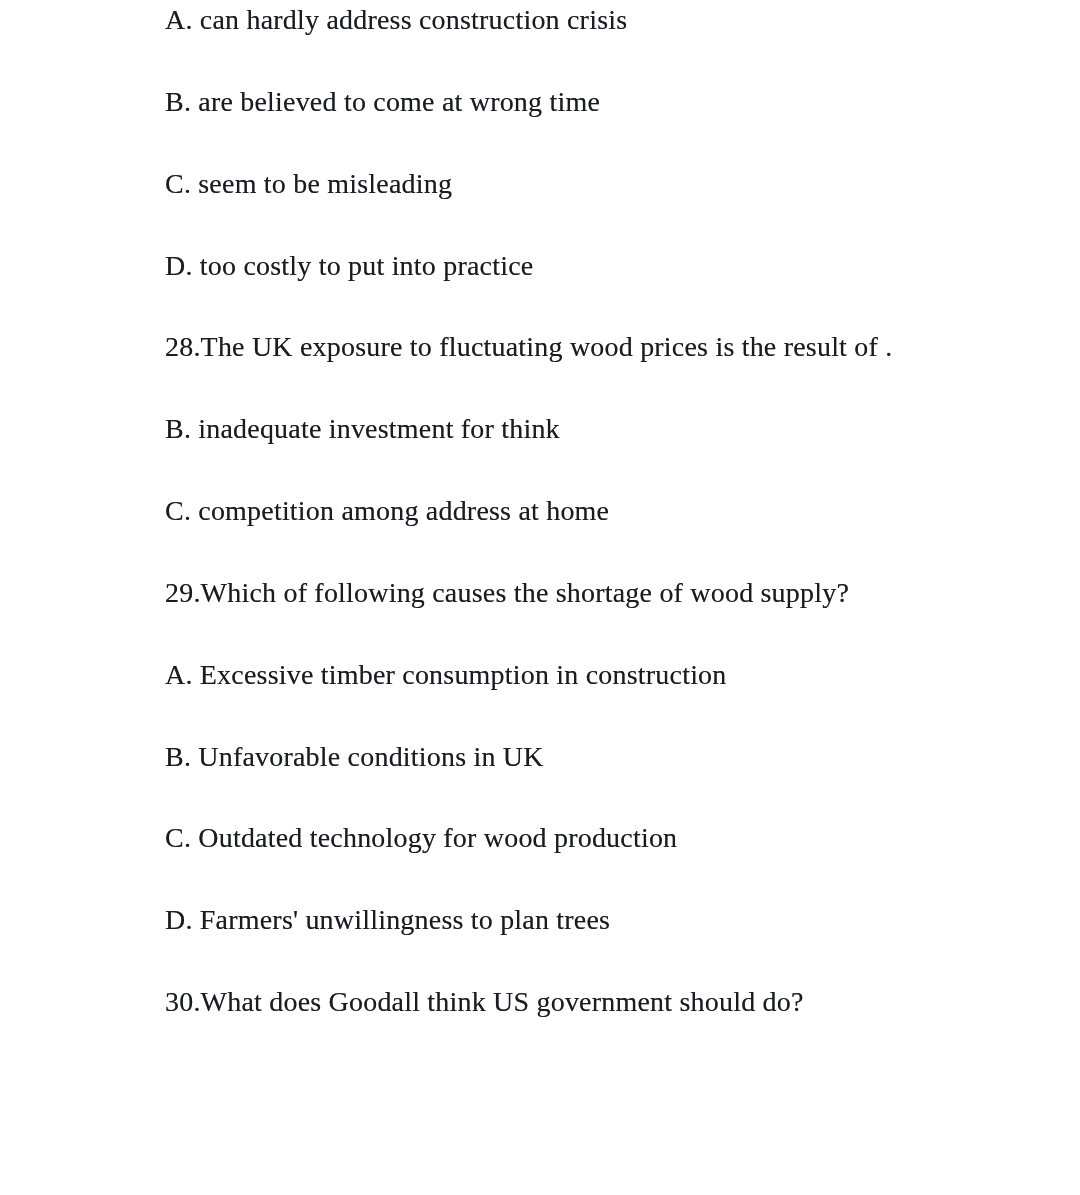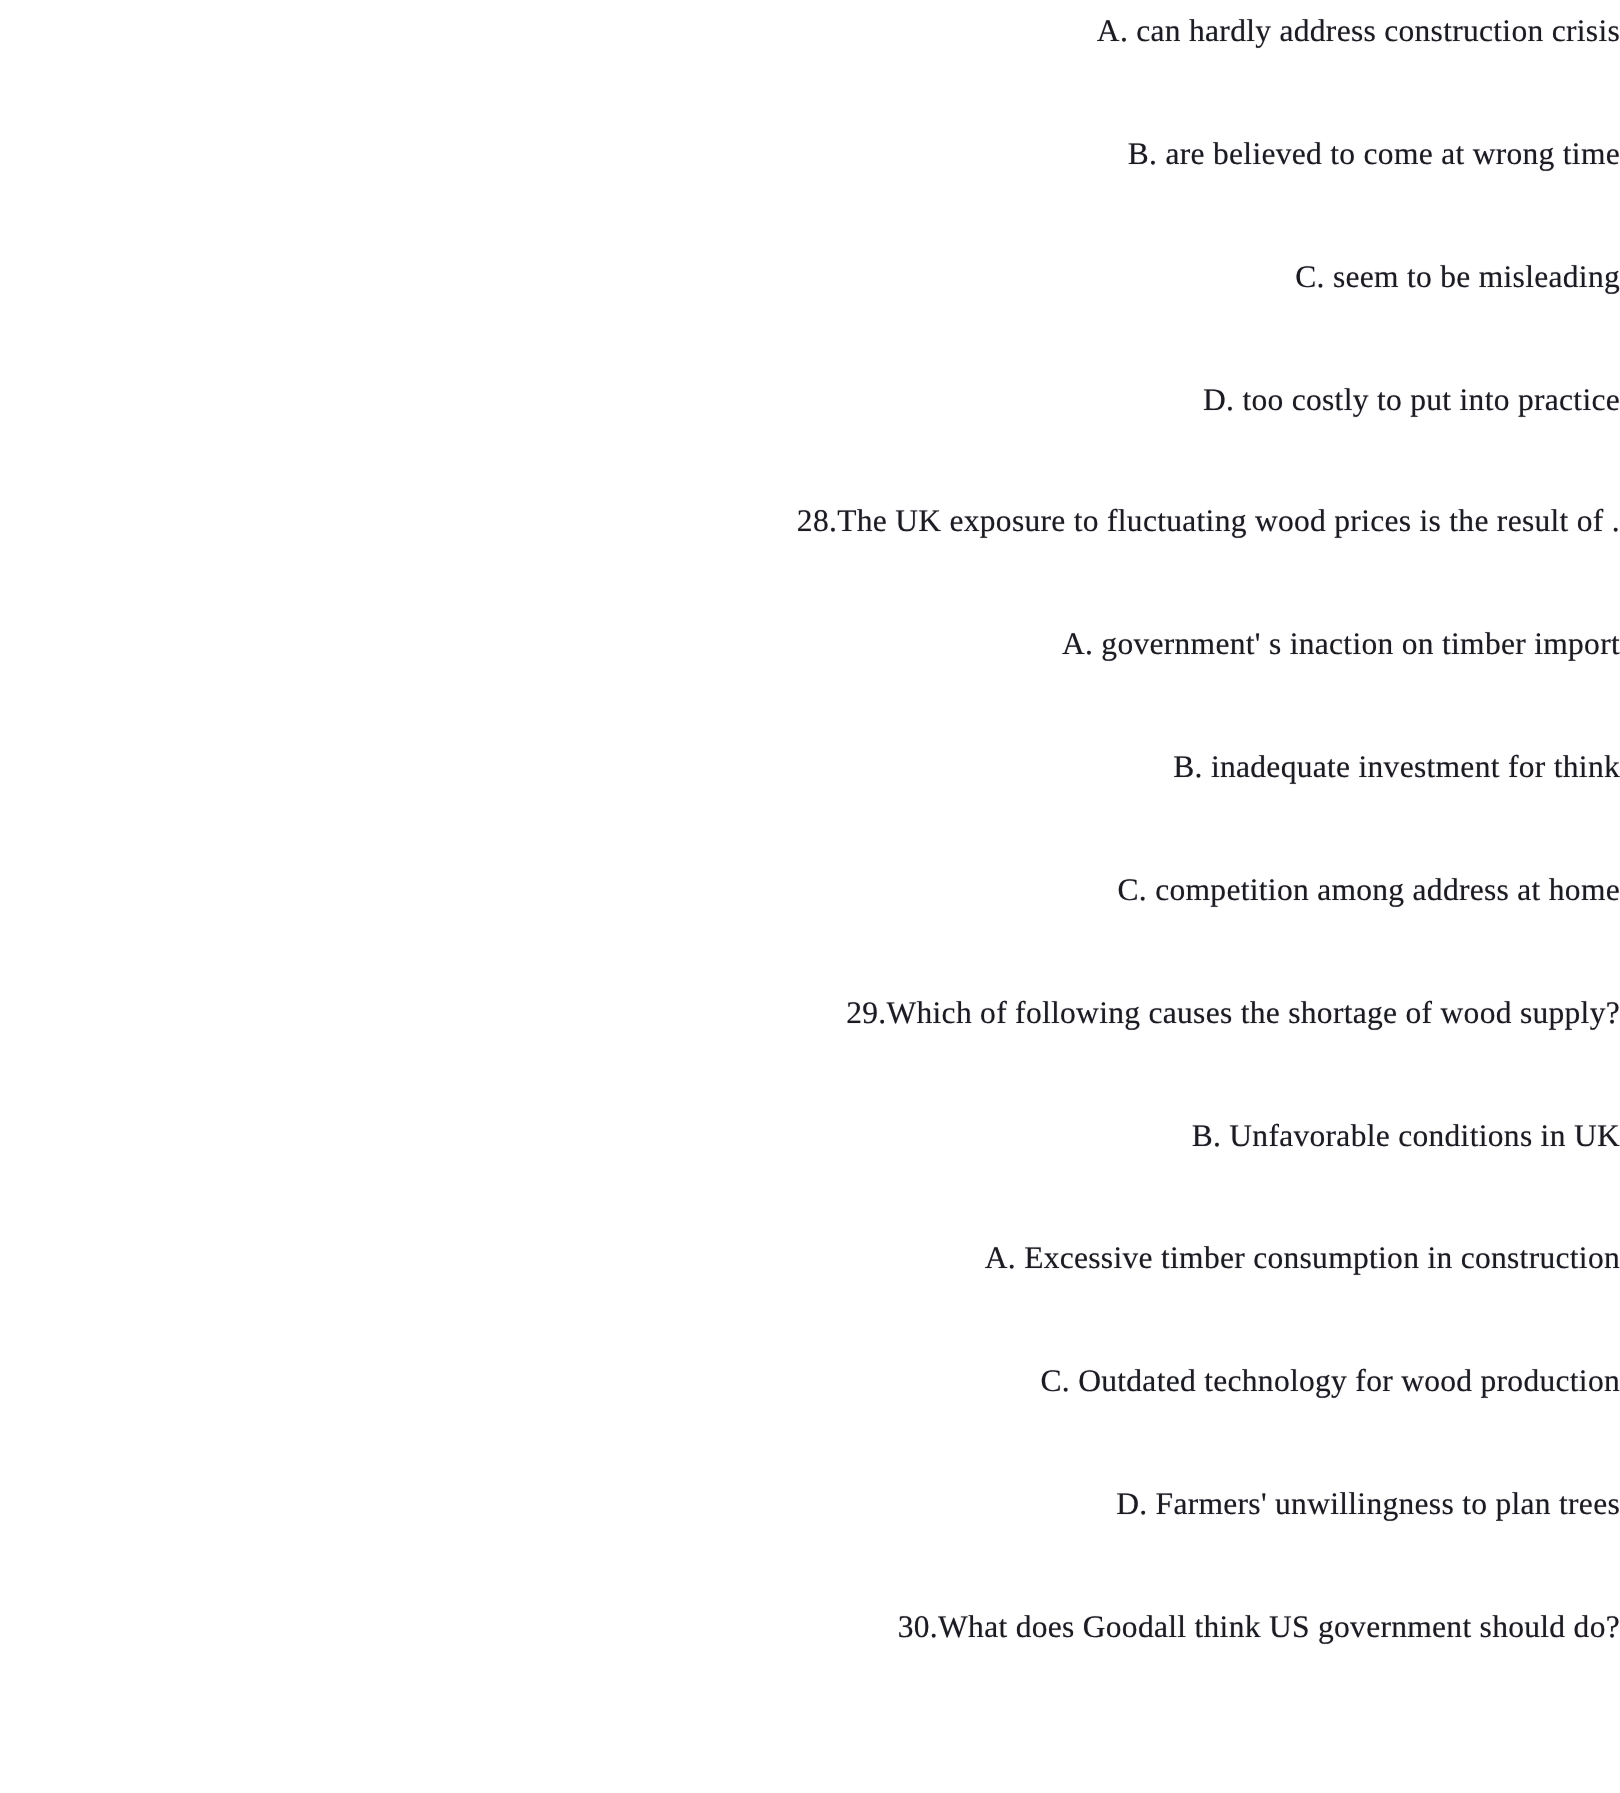--- a/index.html
+++ b/index.html
@@ -17,42 +17,40 @@
     color: #1b1b22;
   }
   .lines {
     position: absolute;
     top: 2px;
     left: 165px;
     right: 0;
   }
   .line {
     height: 81.85px;
-    font-size: 21px;
+    font-size: 28px;
     line-height: 36px;
     letter-spacing: 0.2px;
     white-space: nowrap;
     
     text-shadow: 0 0 0.6px rgba(25, 25, 45, 0.55);
-    text-align: right;
   }
 </style>
 </head>
 <body>
 
 <div class="page">
   <div class="lines">
     <div class="line">A. can hardly address construction crisis</div>
     <div class="line">B. are believed to come at wrong time</div>
     <div class="line">C. seem to be misleading</div>
     <div class="line">D. too costly to put into practice</div>
     <div class="line">28.The UK exposure to fluctuating wood prices is the result of .</div>
-    <div class="line">A. government' s inaction on timber import</div>
     <div class="line">B. inadequate investment for think</div>
     <div class="line">C. competition among address at home</div>
     <div class="line">29.Which of following causes the shortage of wood supply?</div>
+    <div class="line">A. Excessive timber consumption in construction</div>
     <div class="line">B. Unfavorable conditions in UK</div>
-    <div class="line">A. Excessive timber consumption in construction</div>
     <div class="line">C. Outdated technology for wood production</div>
     <div class="line">D. Farmers' unwillingness to plan trees</div>
     <div class="line">30.What does Goodall think US government should do?</div>
   </div>
 </div>
 
 </body></html>

